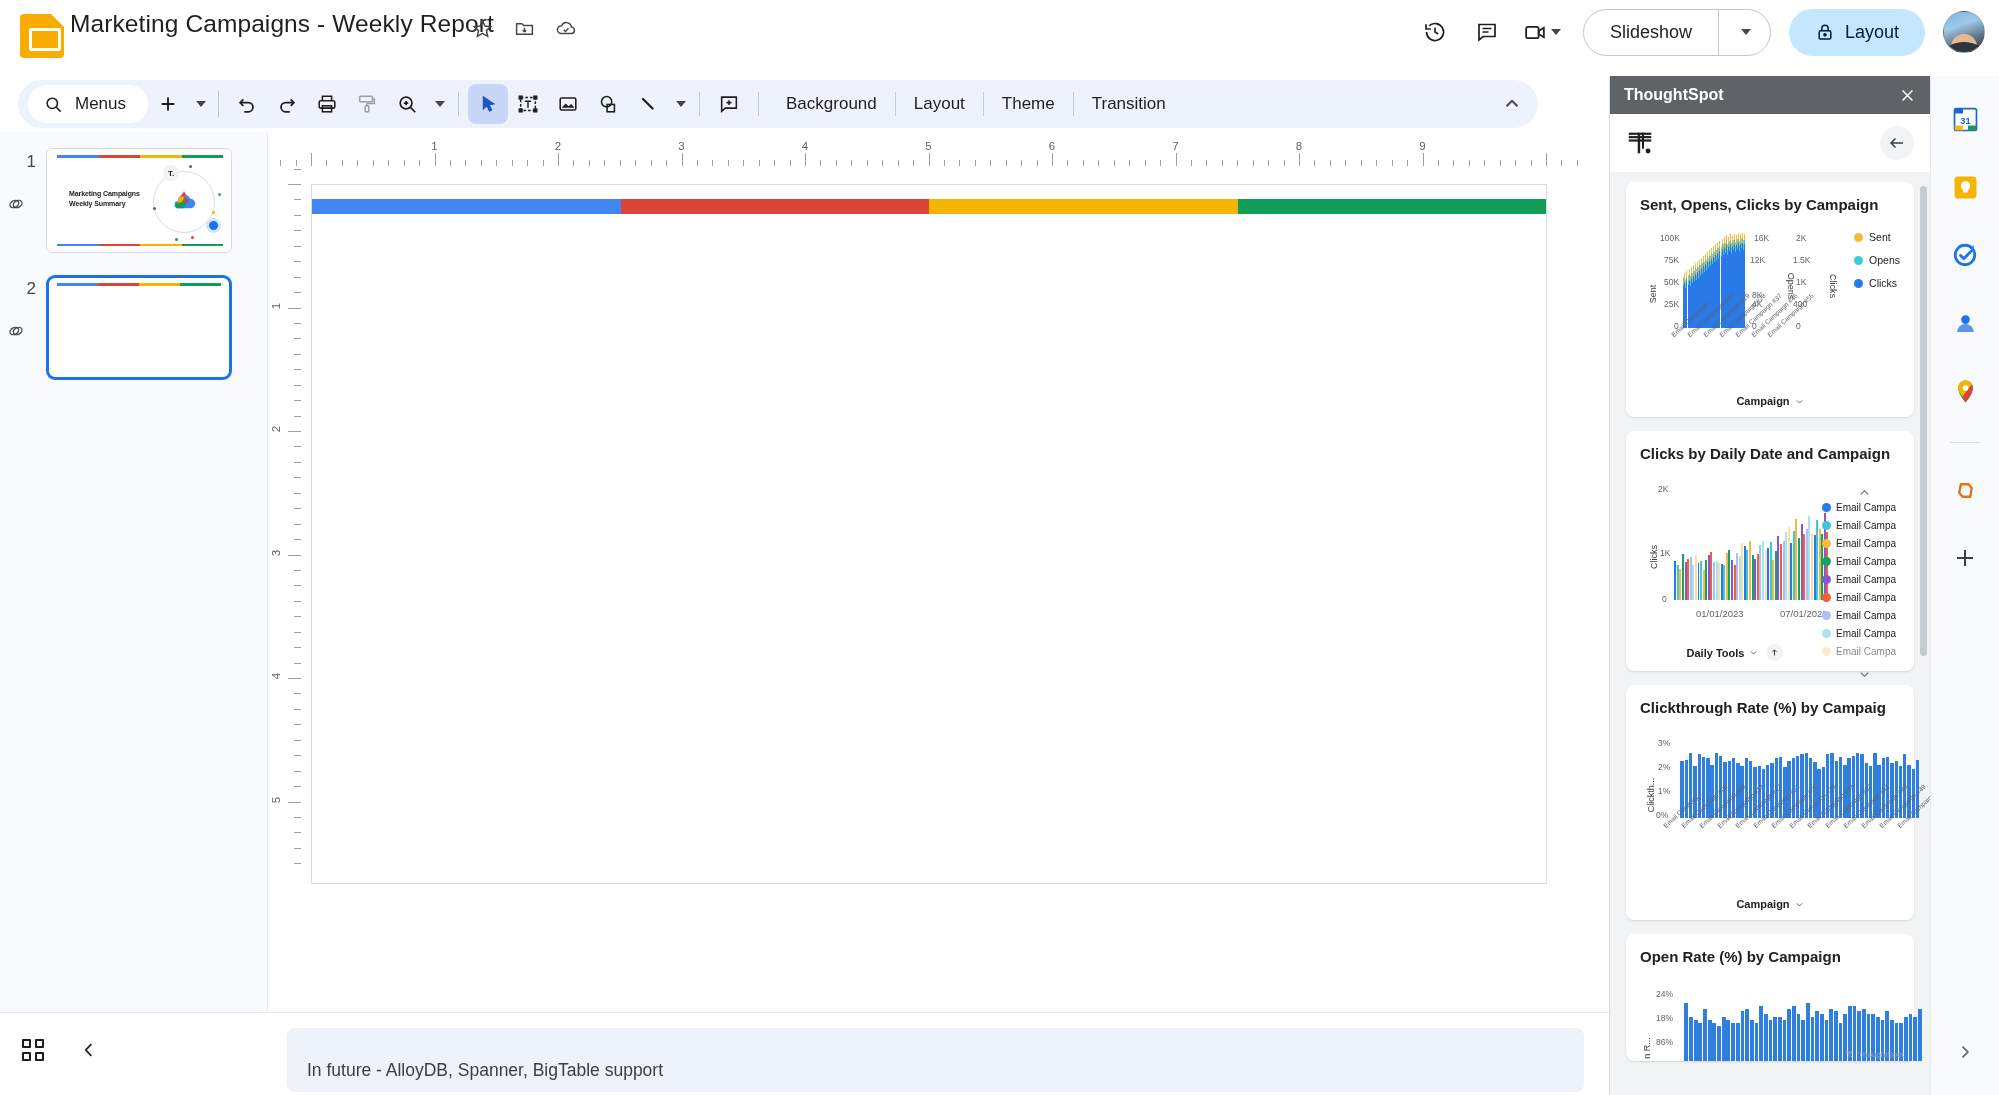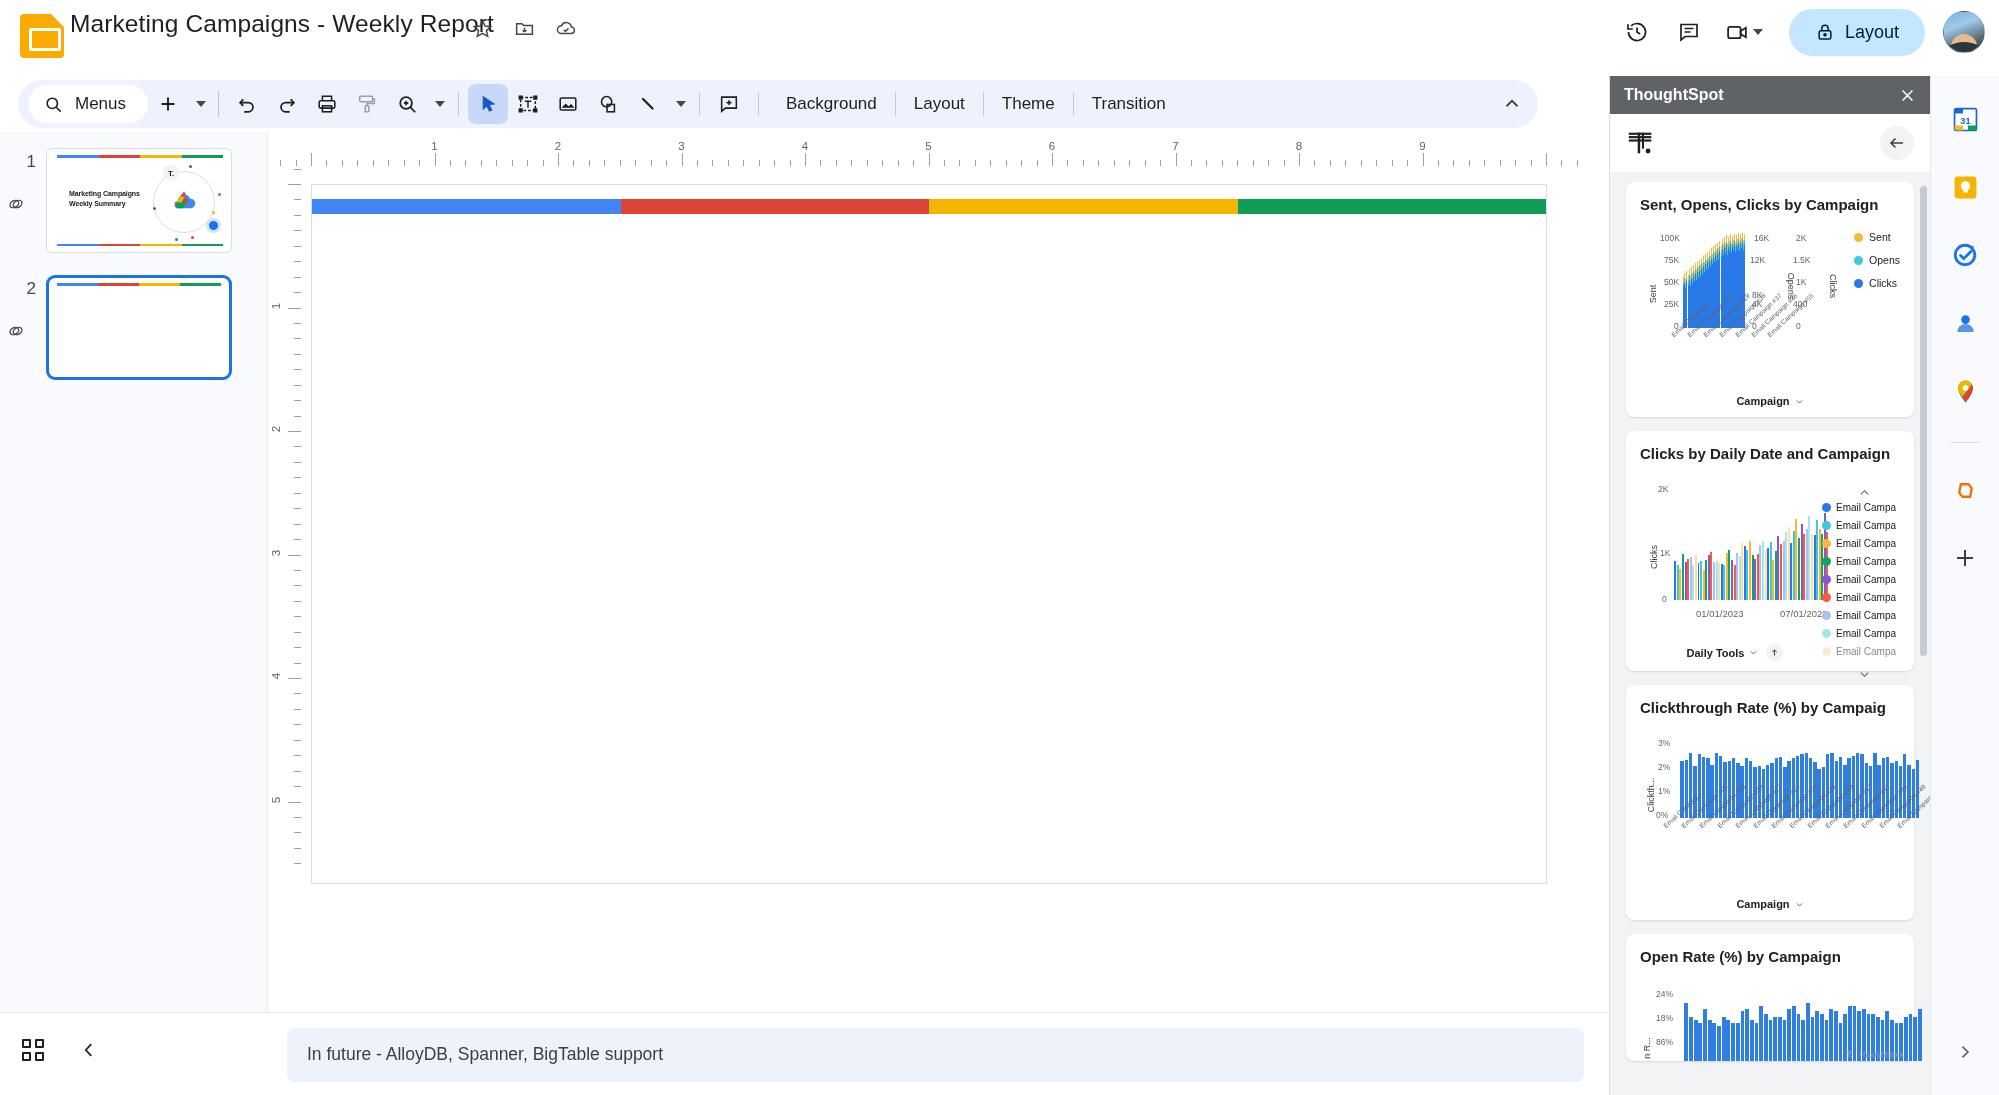--- a/index.html
+++ b/index.html
@@ -116,21 +116,21 @@
     height: 3px; background: #bdc1c6; border-radius: 2px; cursor: ns-resize; }
 
   
   .notes-bar { position: absolute; left: 0; bottom: 0; right: 390px; height: 83px; background: #fff;
     border-top: 1px solid #e6eaf0; }
   .notes-icons { position: absolute; left: 22px; top: 26px; display: flex; gap: 34px; align-items: center; }
   .grid-icon { width: 22px; height: 22px; display: grid; grid-template-columns: 1fr 1fr;
     grid-template-rows: 1fr 1fr; gap: 4px; cursor: pointer; }
   .grid-icon i { border: 2px solid #1f1f1f; border-radius: 1px; }
   .notes-box { position: absolute; left: 287px; right: 25px; top: 15px; height: 54px; background: #eef3fb;
-    border-radius: 8px; padding: 16px 20px; font-size: 17.5px; color: #3c4043; cursor: text; }
+    border-radius: 8px; padding: 32px 20px; font-size: 17.5px; color: #3c4043; cursor: text; }
 
   
   .ts-panel { position: absolute; right: 69px; top: 76px; width: 321px; bottom: 0; background: #f1f3f4;
     border-left: 1px solid #dadce0; }
   .ts-head { height: 38px; background: #5f6368; display: flex; align-items: center;
     justify-content: space-between; padding: 0 14px; }
   .ts-head-title { font-size: 16px; color: #fff; font-weight: bold; }
   .ts-close { color: #fff; cursor: pointer; display: flex; }
   .ts-sub { height: 58px; background: #fff; display: flex; align-items: center;
     justify-content: space-between; padding: 0 16px; }
@@ -219,20 +219,27 @@
             <path d="M7.5 8.5h9M7.5 12h6"></path>
           </svg>
       </span>
       <span class="cam-group hr-icon" style="width:auto;padding:0 8px;">
         <svg width="25" height="25" viewBox="0 0 24 24" fill="none" stroke="#1f1f1f" stroke-width="1.7">
             <rect x="3" y="6.5" width="12" height="11" rx="2"></rect>
             <path d="M15 10.5l5-3v9l-5-3z"></path>
           </svg>
         <i class="caret"></i>
       </span>
+      <div class="slideshow-btn">
+        <span class="slideshow-label">Slideshow</span>
+        <i class="slideshow-split"></i>
+        <span class="slideshow-arrow">
+          <i class="caret"></i>
+        </span>
+      </div>
       <div class="share-btn">
         <span style="display:flex">
           <svg width="20" height="20" viewBox="0 0 24 24" fill="none" stroke="#001d35" stroke-width="1.8">
               <rect x="5" y="10.5" width="14" height="10" rx="2"></rect>
               <path d="M8.2 10.5V7.8a3.8 3.8 0 0 1 7.6 0v2.7"></path>
               <circle cx="12" cy="15.4" r="1.3" fill="#001d35"></circle>
             </svg>
         </span>
         <span>Layout</span>
       </div>

